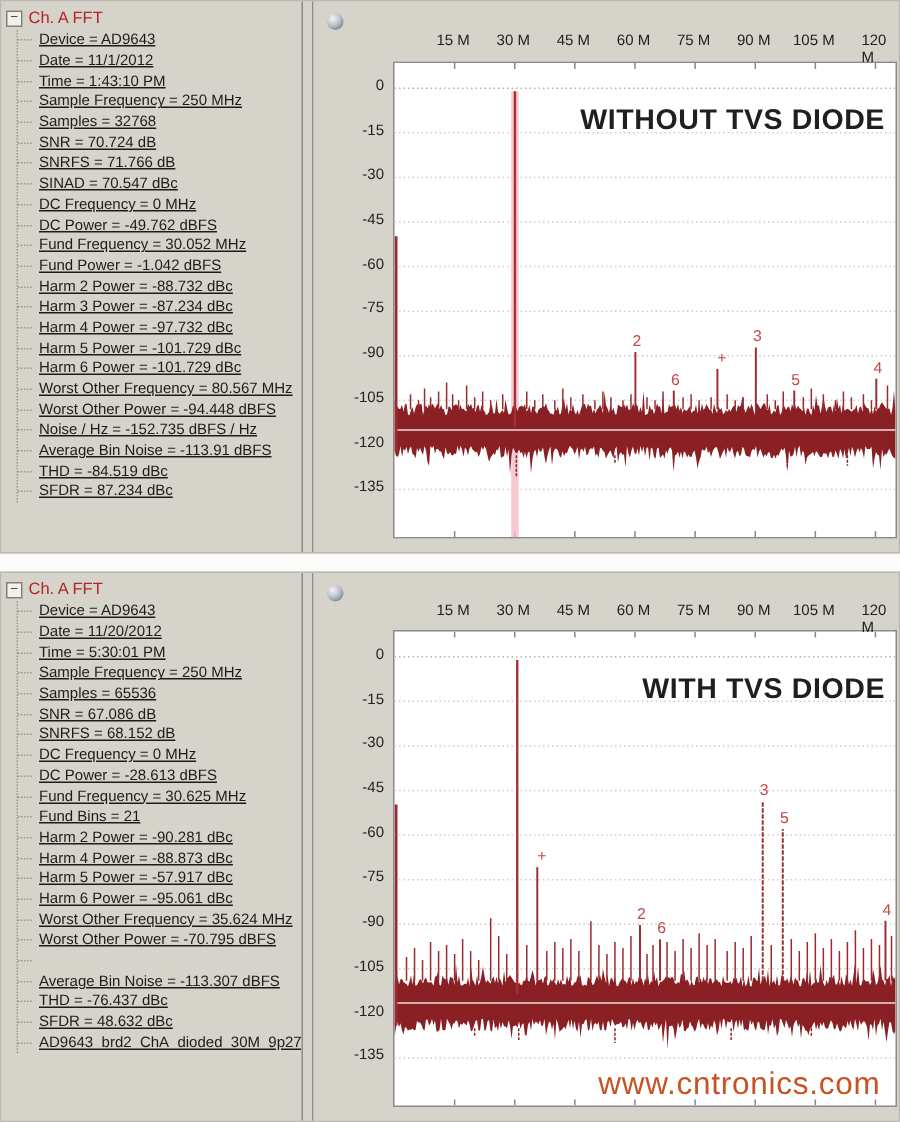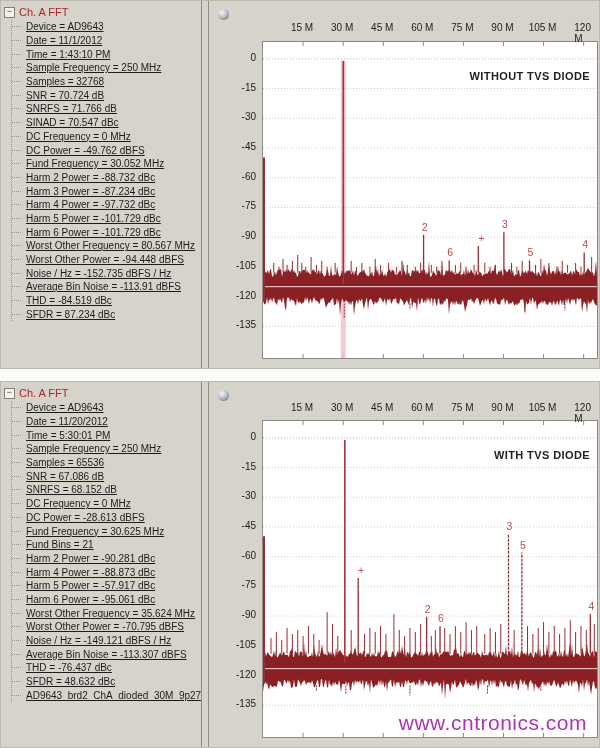--- a/index.html
+++ b/index.html
@@ -25,23 +25,23 @@
   .splitter{width:6px;flex:0 0 6px;background:#d6d3cb;
             border-left:1px solid #8f8c85;border-right:1px solid #8f8c85;}
   
   .plot-region{position:relative;flex:1 1 auto;background:#d6d3cb;}
   .sphere{position:absolute;left:9px;top:8px;width:11px;height:11px;border-radius:50%;
           background:radial-gradient(circle at 35% 30%, #f4f6f8 0%, #b9c2c9 45%, #7c858d 80%, #5d646b 100%);}
   .x-tick-label{position:absolute;transform:translateX(-50%);font-size:10px;color:#222;}
   .y-tick-label{position:absolute;width:42px;text-align:right;font-size:10px;color:#222;}
   .plot-area{position:absolute;background:#ffffff;border:1px solid #8a8a8a;}
   .plot-area svg{position:absolute;left:0;top:0;}
-  .annot{position:absolute;top:28px;right:7px;font-size:11px;font-weight:bold;
+  .annot{position:absolute;top:28px;right:7px;font-size:19px;font-weight:bold;
          color:#1f1f1f;letter-spacing:.4px;}
-  .watermark{position:absolute;top:711px;right:13px;font-size:21px;color:#a21caf;
+  .watermark{position:absolute;top:711px;right:13px;font-size:21px;color:#c2410c;
              opacity:.9;letter-spacing:.5px;}
 </style>
 </head>
 <body>
 
 <div class="panel" id="panel0">
   <div class="tree">
     <div class="tree-root">
       <span class="expander">−</span>
       <span class="root-label">Ch. A FFT</span>
@@ -83,20 +83,24 @@
           <span class="twig"></span>
           <span>DC Frequency = 0 MHz</span>
         </div>
         <div class="tree-row">
           <span class="twig"></span>
           <span>DC Power = -49.762 dBFS</span>
         </div>
         <div class="tree-row">
           <span class="twig"></span>
           <span>Fund Frequency = 30.052 MHz</span>
+        </div>
+        <div class="tree-row">
+          <span class="twig"></span>
+          <span>Fund Power = -1.042 dBFS</span>
         </div>
         <div class="tree-row">
           <span class="twig"></span>
           <span>Harm 2 Power = -88.732 dBc</span>
         </div>
         <div class="tree-row">
           <span class="twig"></span>
           <span>Harm 3 Power = -87.234 dBc</span>
         </div>
         <div class="tree-row">
@@ -330,21 +334,20 @@
         <div class="tree-row">
           <span class="twig"></span>
           <span>Worst Other Frequency = 35.624 MHz</span>
         </div>
         <div class="tree-row">
           <span class="twig"></span>
           <span>Worst Other Power = -70.795 dBFS</span>
         </div>
         <div class="tree-row">
           <span class="twig"></span>
-          <span>Noise / Hz = -149.121 dBFS / Hz</span>
         </div>
         <div class="tree-row">
           <span class="twig"></span>
           <span>Average Bin Noise = -113.307 dBFS</span>
         </div>
         <div class="tree-row">
           <span class="twig"></span>
           <span>THD = -76.437 dBc</span>
         </div>
         <div class="tree-row">

